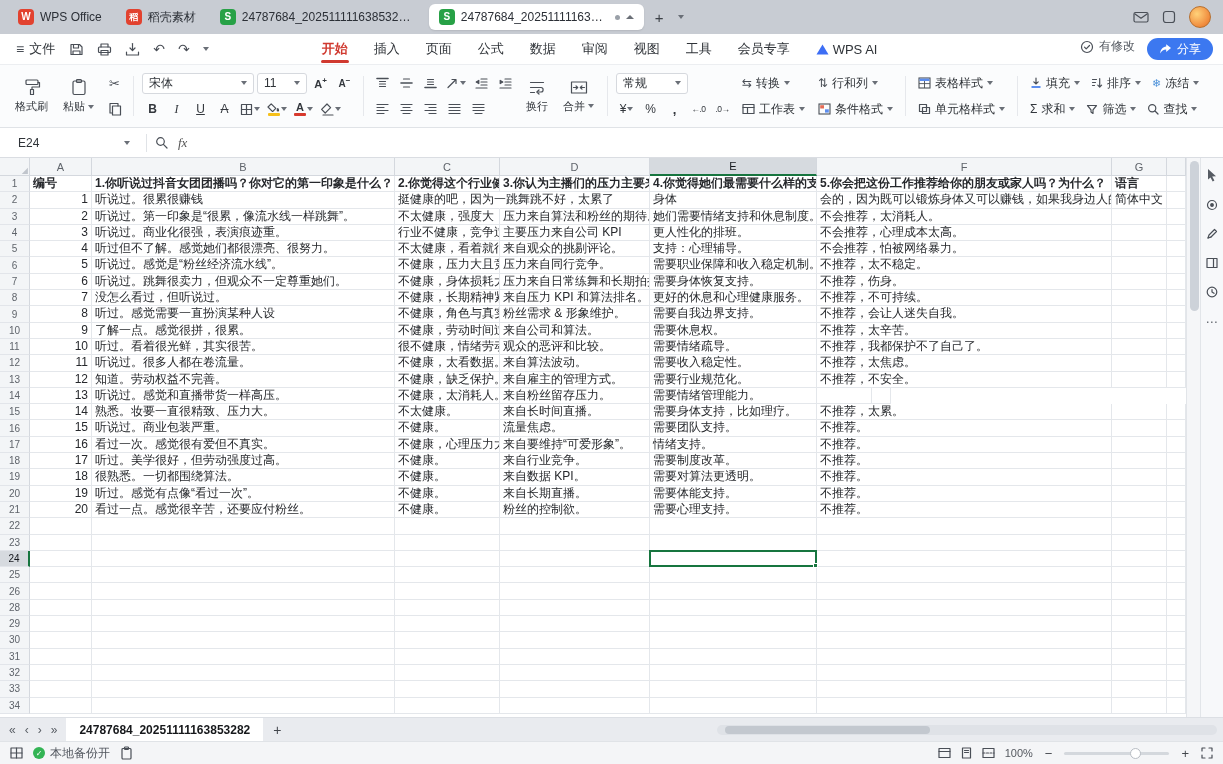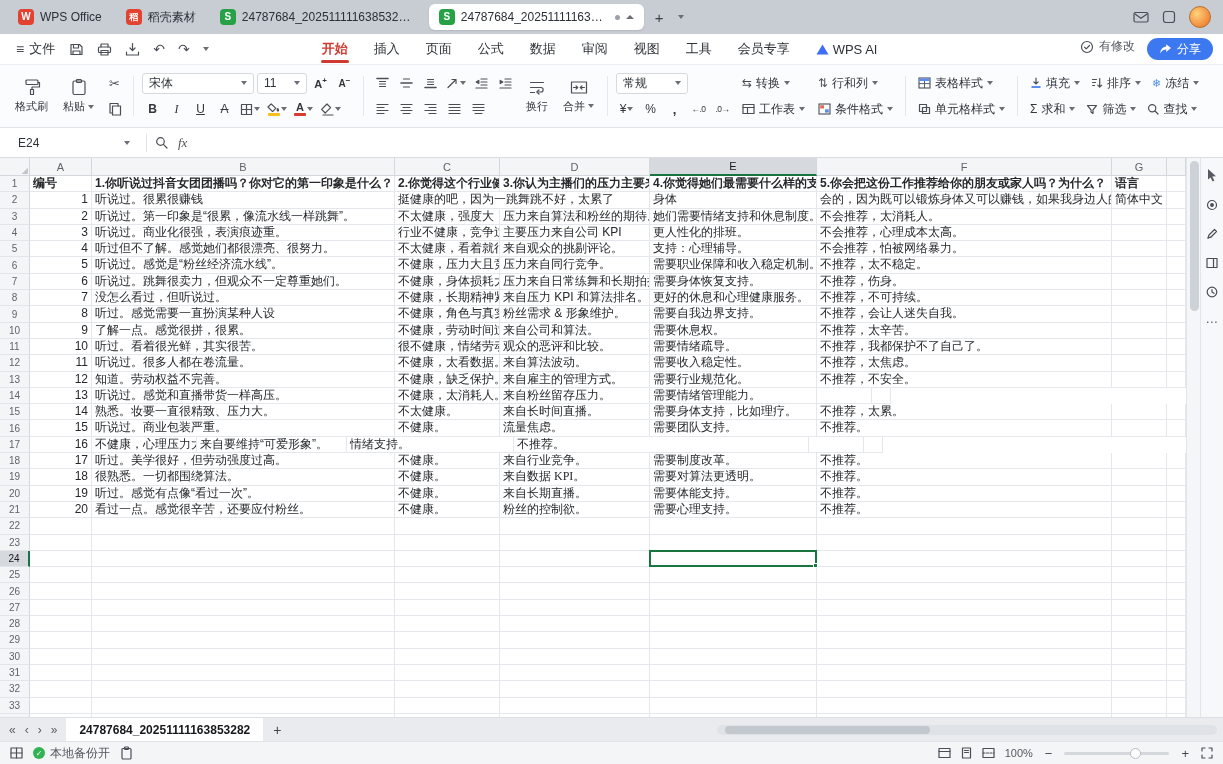--- a/index.html
+++ b/index.html
@@ -888,20 +888,21 @@
           <div class="cell" style="width: 105px;">不健康。</div>
           <div class="cell" style="width: 150px;">流量焦虑。</div>
           <div class="cell" style="width: 167px;">需要团队支持。</div>
           <div class="cell" style="width: 295px;">不推荐。</div>
           <div class="cell" style="width: 55px;"></div>
           <div class="cell" style="width: 19px;"></div>
         </div>
         <div class="grow">
           <div class="rhead">17</div>
           <div class="cell num" style="width: 62px;">16</div>
+          <div class="cell" style="width: 303px;">看过一次。感觉很有爱但不真实。</div>
           <div class="cell" style="width: 105px;">不健康，心理压力太</div>
           <div class="cell" style="width: 150px;">来自要维持“可爱形象”。</div>
           <div class="cell" style="width: 167px;">情绪支持。</div>
           <div class="cell" style="width: 295px;">不推荐。</div>
           <div class="cell" style="width: 55px;"></div>
           <div class="cell" style="width: 19px;"></div>
         </div>
         <div class="grow">
           <div class="rhead">18</div>
           <div class="cell num" style="width: 62px;">17</div>
@@ -911,21 +912,21 @@
           <div class="cell" style="width: 167px;">需要制度改革。</div>
           <div class="cell" style="width: 295px;">不推荐。</div>
           <div class="cell" style="width: 55px;"></div>
           <div class="cell" style="width: 19px;"></div>
         </div>
         <div class="grow">
           <div class="rhead">19</div>
           <div class="cell num" style="width: 62px;">18</div>
           <div class="cell" style="width: 303px;">很熟悉。一切都围绕算法。</div>
           <div class="cell" style="width: 105px;">不健康。</div>
-          <div class="cell" style="width: 150px; font-family: Liberation Serif, serif;">来自数据 KPI。</div>
+          <div class="cell" style="width: 150px;">来自数据 KPI。</div>
           <div class="cell" style="width: 167px;">需要对算法更透明。</div>
           <div class="cell" style="width: 295px;">不推荐。</div>
           <div class="cell" style="width: 55px;"></div>
           <div class="cell" style="width: 19px;"></div>
         </div>
         <div class="grow">
           <div class="rhead">20</div>
           <div class="cell num" style="width: 62px;">19</div>
           <div class="cell" style="width: 303px;">听过。感觉有点像“看过一次”。</div>
           <div class="cell" style="width: 105px;">不健康。</div>
@@ -985,31 +986,20 @@
           <div class="cell" style="width: 303px;"></div>
           <div class="cell" style="width: 105px;"></div>
           <div class="cell" style="width: 150px;"></div>
           <div class="cell" style="width: 167px;"></div>
           <div class="cell" style="width: 295px;"></div>
           <div class="cell" style="width: 55px;"></div>
           <div class="cell" style="width: 19px;"></div>
         </div>
         <div class="grow">
           <div class="rhead">26</div>
-          <div class="cell num" style="width: 62px;"></div>
-          <div class="cell" style="width: 303px;"></div>
-          <div class="cell" style="width: 105px;"></div>
-          <div class="cell" style="width: 150px;"></div>
-          <div class="cell" style="width: 167px;"></div>
-          <div class="cell" style="width: 295px;"></div>
-          <div class="cell" style="width: 55px;"></div>
-          <div class="cell" style="width: 19px;"></div>
-        </div>
-        <div class="grow">
-          <div class="rhead">27</div>
           <div class="cell num" style="width: 62px;"></div>
           <div class="cell" style="width: 303px;"></div>
           <div class="cell" style="width: 105px;"></div>
           <div class="cell" style="width: 150px;"></div>
           <div class="cell" style="width: 167px;"></div>
           <div class="cell" style="width: 295px;"></div>
           <div class="cell" style="width: 55px;"></div>
           <div class="cell" style="width: 19px;"></div>
         </div>
         <div class="grow">

